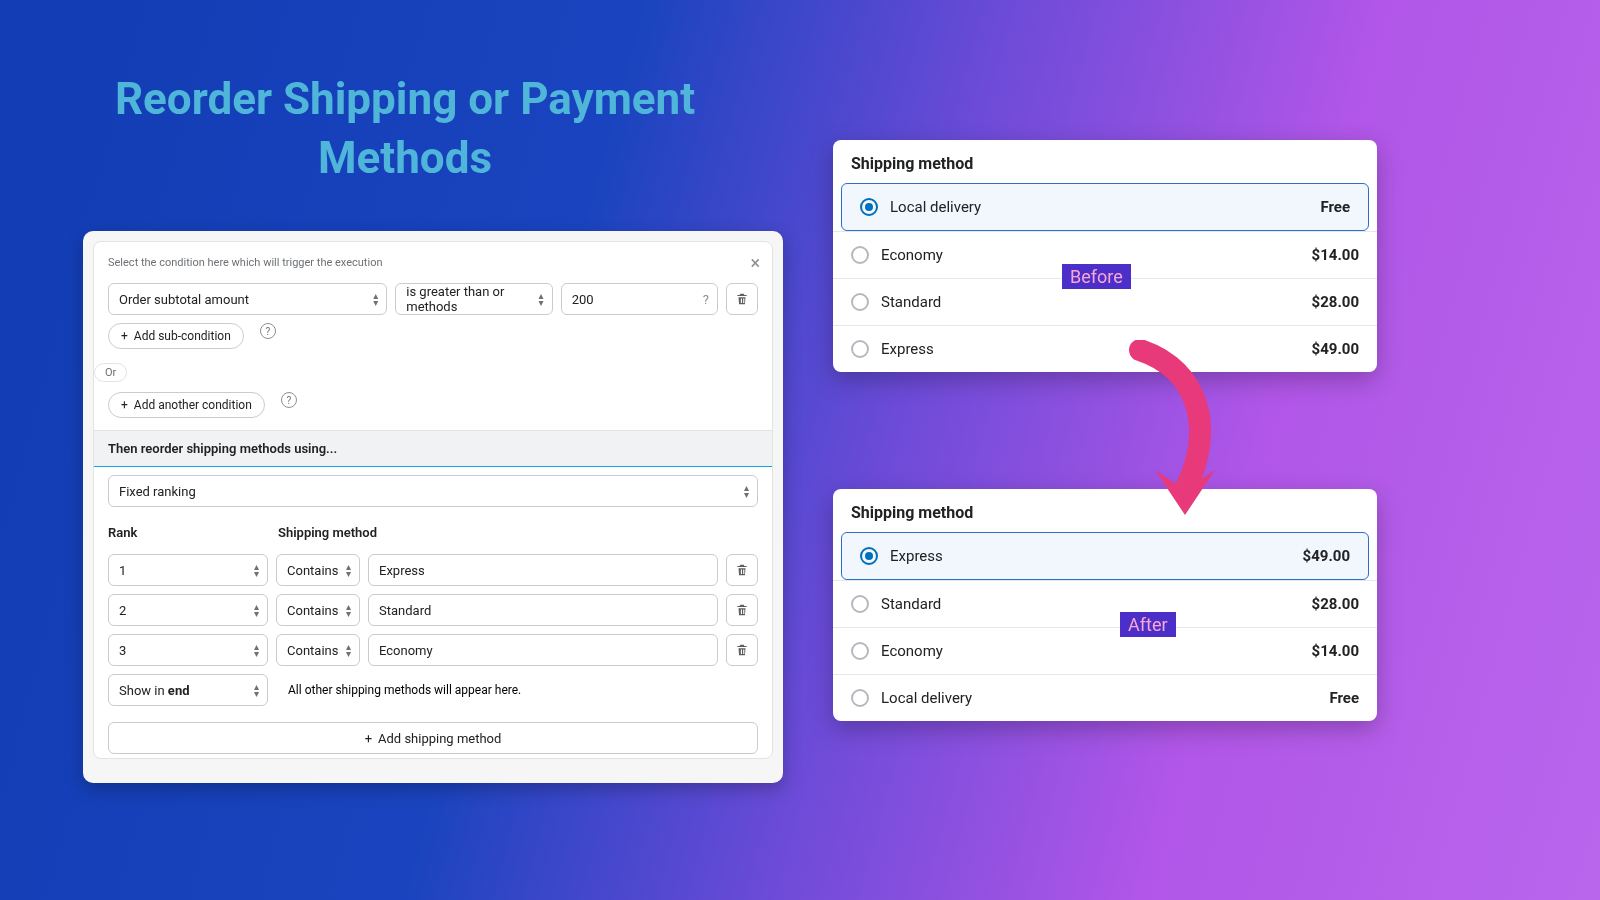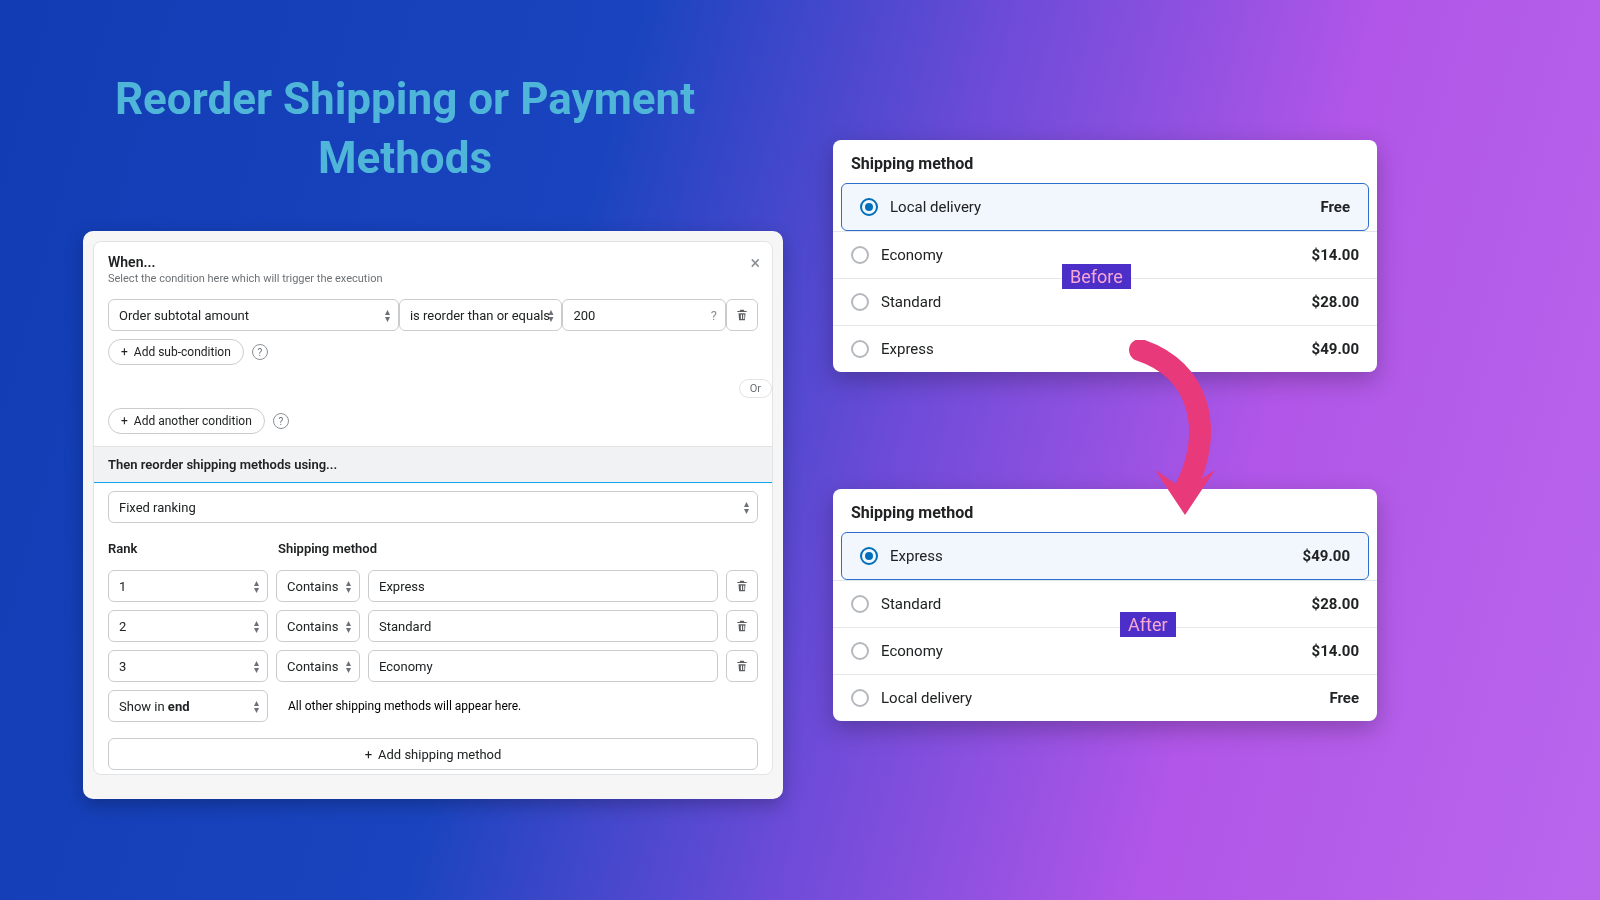--- a/index.html
+++ b/index.html
@@ -18,36 +18,36 @@
   .admin {
     position: absolute; top: 231px; left: 83px; width: 700px;
     background: #f6f6f7; border-radius: 10px; padding: 10px 10px 14px;
     box-shadow: 0 6px 18px rgba(0,0,0,.25); color: #202223; font-size: 13px;
   }
   .admin .section { background: #fff; border: 1px solid #e1e3e5; border-radius: 8px; margin-bottom: 10px; }
   .admin .head { padding: 12px 14px 6px; position: relative; }
   .admin .head .t { font-weight: 600; font-size: 14px; }
   .admin .head .d { color: #6d7175; font-size: 11px; margin-top: 2px; }
   .admin .close { position: absolute; right: 12px; top: 12px; color: #8c9196; cursor: pointer; font-size: 18px; line-height: 1; }
-  .row { display: flex; align-items: center; padding: 8px 14px; }
+  .row { display: flex; gap: 8px; padding: 8px 14px; }
   .select, .input {
     border: 1px solid #c9cccf; border-radius: 6px; background: #fff; height: 32px;
     display: flex; align-items: center; padding: 0 10px; font-size: 13px; color: #202223; position: relative;
   }
   .select .arrows { position: absolute; right: 8px; color: #6d7175; font-size: 10px; line-height: 7px; }
   .select .arrows::before { content: "▴"; display:block;}
   .select .arrows::after { content: "▾"; display:block;}
   .input .q { position: absolute; right: 8px; color: #8c9196; }
   .pill {
     border: 1px solid #c9cccf; border-radius: 16px; background: #fff; height: 26px;
     display: inline-flex; align-items: center; padding: 0 12px; font-size: 12px; color: #202223; cursor:pointer;
   }
   .pill .plus { margin-right: 6px; }
   .qmark { width: 16px; height: 16px; border: 1px solid #8c9196; border-radius: 50%; color:#6d7175; font-size:10px; display:inline-flex; align-items:center; justify-content:center; margin-left:8px; }
-  .or-wrap { display:flex; justify-content:flex-end; padding: 6px 0 10px;}
+  .or-wrap { display:flex; justify-content:flex-start; padding: 6px 0 10px;}
   .or { border:1px solid #e1e3e5; border-radius: 12px; padding: 2px 10px; font-size: 11px; color:#6d7175;}
   .trash { width: 32px; height: 32px; border: 1px solid #c9cccf; border-radius: 6px; display:flex; align-items:center; justify-content:center; color:#5c5f62; cursor:pointer; background:#fff;}
   .trash svg { width:14px; height:14px; }
   .gray-head { background:#f1f2f3; padding: 10px 14px; font-weight:600; font-size:13px; border-top:1px solid #e1e3e5; border-bottom:1px solid #0ea5e9;}
   .tbl-head { display:flex; padding: 10px 14px; font-weight:600; font-size:13px; color:#202223;}
   .tbl-head .c1{ width:170px;} .tbl-head .c2{ flex:1;}
   .rank-row { display:flex; gap:8px; align-items:center; padding: 4px 14px;}
   .rank-row .rsel { width:160px;} .rank-row .op{ width:84px;} .rank-row .val{ flex:1;}
   .hint { color:#000000; font-size:12px; padding-left: 4px;}
   .addbtn {
@@ -74,31 +74,30 @@
   .arrow { position:absolute; top:340px; left:1120px; width:110px; height:190px; }
 </style>
 </head>
 <body>
 
 <div class="title">Reorder Shipping or Payment Methods</div>
 
 <div class="admin">
   <div class="section">
     <div class="head">
-      <div class="t">When...</div>
       <div class="d">Select the condition here which will trigger the execution</div>
       <div class="close">×</div>
     </div>
     <div class="row">
       <div class="select" style="flex:1.9">
         <span>Order subtotal amount</span>
           <span class="arrows"></span>
       </div>
       <div class="select" style="flex:1">
-        <span>is reorder than or equals</span>
+        <span>is greater than or methods</span>
           <span class="arrows"></span>
       </div>
       <div class="input" style="flex:1">
         <span>200</span>
         <span class="q">?</span>
       </div>
       <div class="trash">
         <svg viewBox="0 0 24 24">
             <path fill="currentColor" d="M9 3h6l1 2h4v2H4V5h4l1-2zm-3 6h12l-1 12H7L6 9zm4 2v8h2v-8h-2zm4 0v8h2v-8h-2z"></path>
           </svg>

